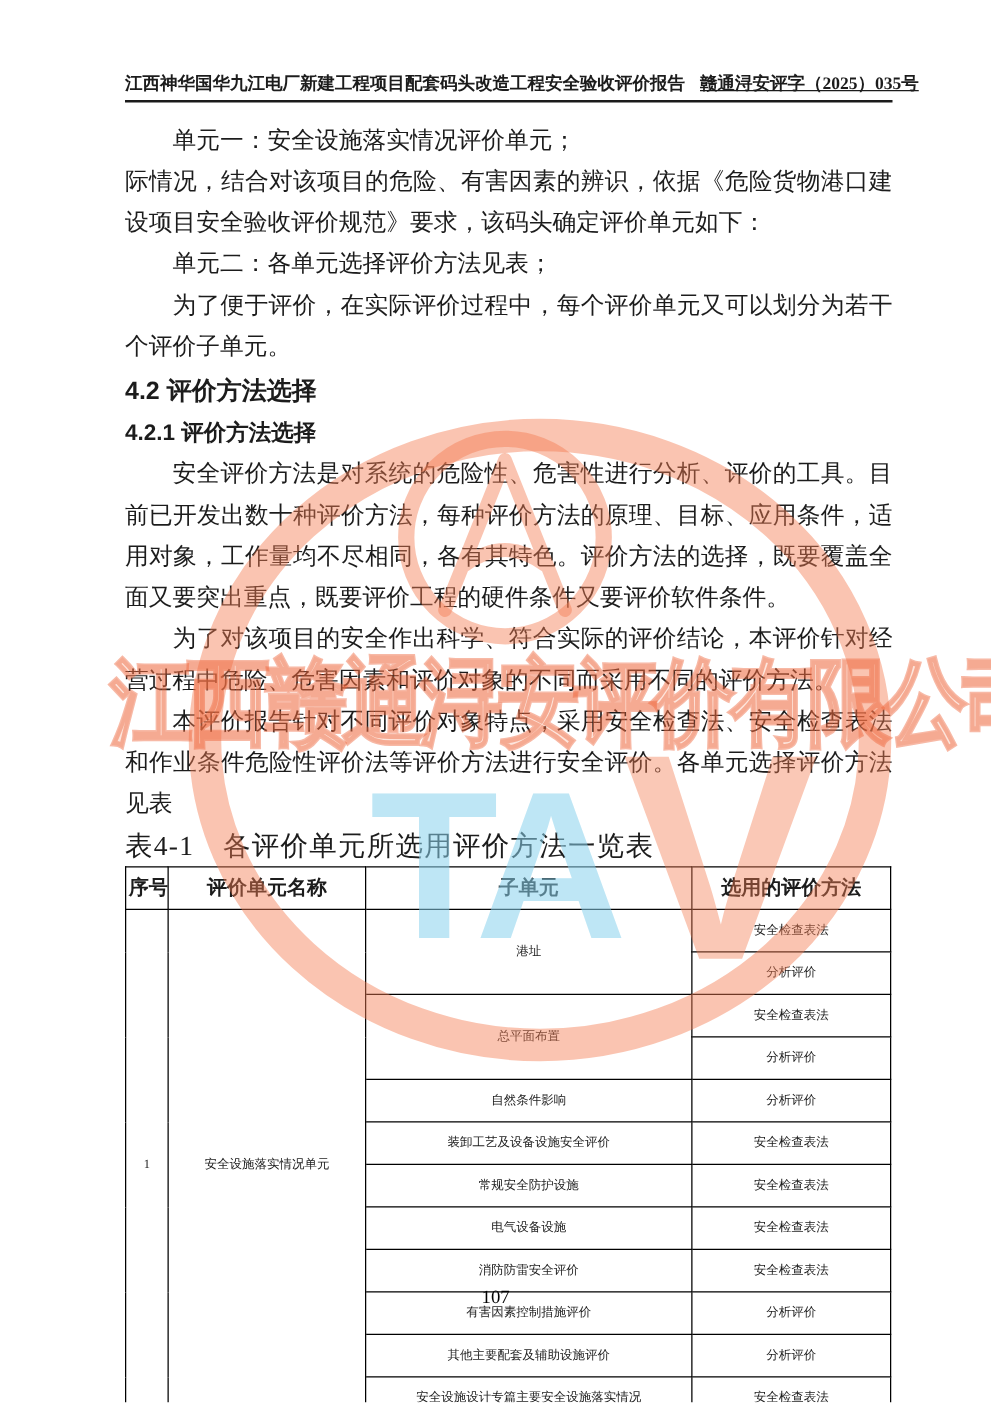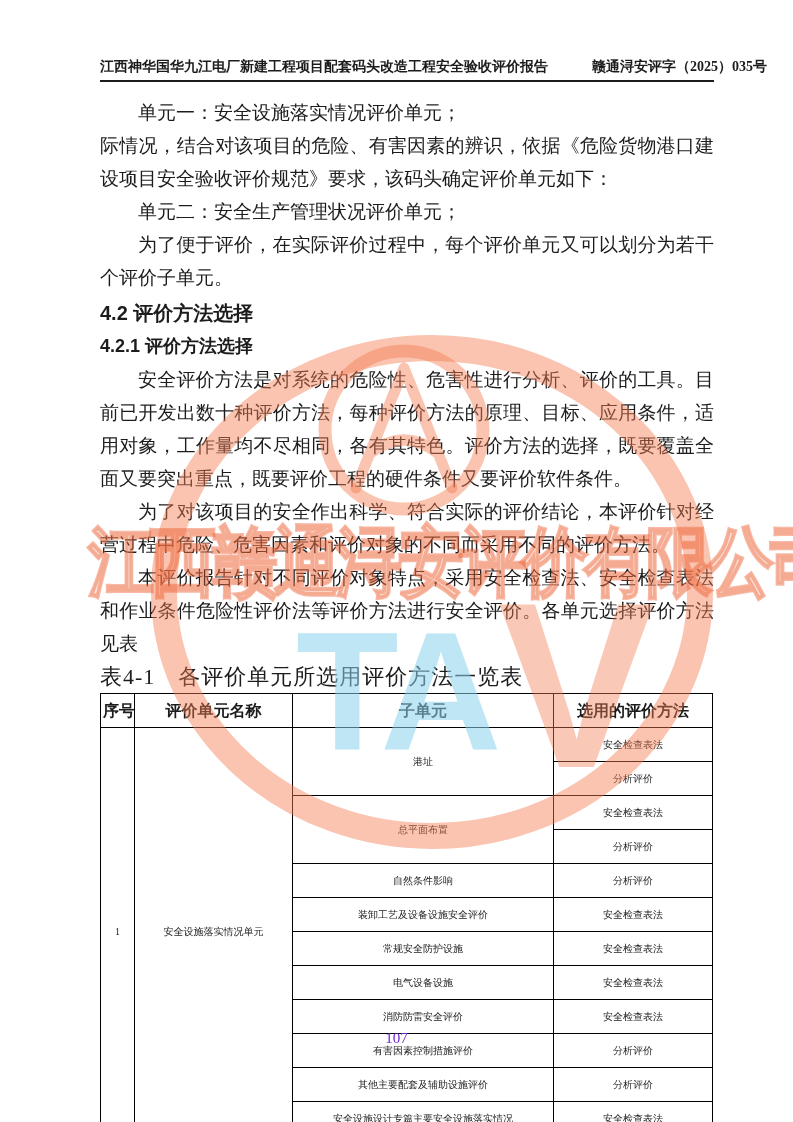--- a/index.html
+++ b/index.html
@@ -12,23 +12,22 @@
     color:#1c1c1c;
   }
   
   .pageheader{
     position:absolute;left:100px;top:58px;width:614px;
     display:flex;justify-content:space-between;align-items:center;
     font-size:14px;font-weight:bold;
     border-bottom:2px solid #1b1b1b;
     padding-bottom:4px;
     white-space:nowrap;
-    gap:32px;
   }
-  .pageheader .doc-no{margin-left:12px;}
+  .pageheader .doc-no{margin-left:12px;text-decoration:underline;}
   
   .content{
     position:absolute;left:100px;top:96px;width:614px;
     font-size:19px;line-height:33px;
     text-align:justify;
   }
   .para{margin:0;}
   .para.indent{text-indent:2em;}
   .h-section{
     font-family:Liberation Sans, sans-serif;
@@ -56,21 +55,21 @@
     font-family:"Liberation Sans","DejaVu Sans",sans-serif;
     font-weight:bold;font-size:16px;height:29px;white-space:nowrap;
   }
   table.eval td{
     font-size:10px;height:22.5px;white-space:nowrap;
     font-family:"Liberation Serif","DejaVu Serif",serif;
   }
   
   .pagenum{
     position:absolute;left:0;top:1030px;width:793px;
-    text-align:center;font-size:15px;color:#6d28d9;
+    text-align:center;font-size:15px;color:#000000;
   }
   
   .watermark{
     position:absolute;left:0;top:0;width:793px;height:1122px;
     pointer-events:none;z-index:10;
   }
   .wm-company{
     position:absolute;left:88px;top:518px;width:660px;
     font-family:"Liberation Sans","DejaVu Sans",sans-serif;
     font-weight:bold;font-size:66px;white-space:nowrap;
@@ -98,21 +97,21 @@
 <div class="page">
 
   <div class="pageheader">
     <span>江西神华国华九江电厂新建工程项目配套码头改造工程安全验收评价报告</span>
     <span class="doc-no">赣通浔安评字（2025）035号</span>
   </div>
 
   <div class="content">
     <p class="para indent">单元一：安全设施落实情况评价单元；</p>
     <p class="para">际情况，结合对该项目的危险、有害因素的辨识，依据《危险货物港口建设项目安全验收评价规范》要求，该码头确定评价单元如下：</p>
-    <p class="para indent">单元二：安全生产管理状况评价单元；</p>
+    <p class="para indent">单元二：各单元选择评价方法见表；</p>
     <p class="para indent">为了便于评价，在实际评价过程中，每个评价单元又可以划分为若干个评价子单元。</p>
     <h2 class="h-section">4.2 评价方法选择</h2>
     <h3 class="h-subsection">4.2.1 评价方法选择</h3>
     <p class="para indent">安全评价方法是对系统的危险性、危害性进行分析、评价的工具。目前已开发出数十种评价方法，每种评价方法的原理、目标、应用条件，适用对象，工作量均不尽相同，各有其特色。评价方法的选择，既要覆盖全面又要突出重点，既要评价工程的硬件条件又要评价软件条件。</p>
     <p class="para indent">为了对该项目的安全作出科学、符合实际的评价结论，本评价针对经营过程中危险、危害因素和评价对象的不同而采用不同的评价方法。</p>
     <p class="para indent">本评价报告针对不同评价对象特点，采用安全检查法、安全检查表法和作业条件危险性评价法等评价方法进行安全评价。各单元选择评价方法见表</p>
     <div class="tbl-caption">表4-1　各评价单元所选用评价方法一览表</div>
     <table class="eval">
       <colgroup>
           <col style="width: 34px;">

